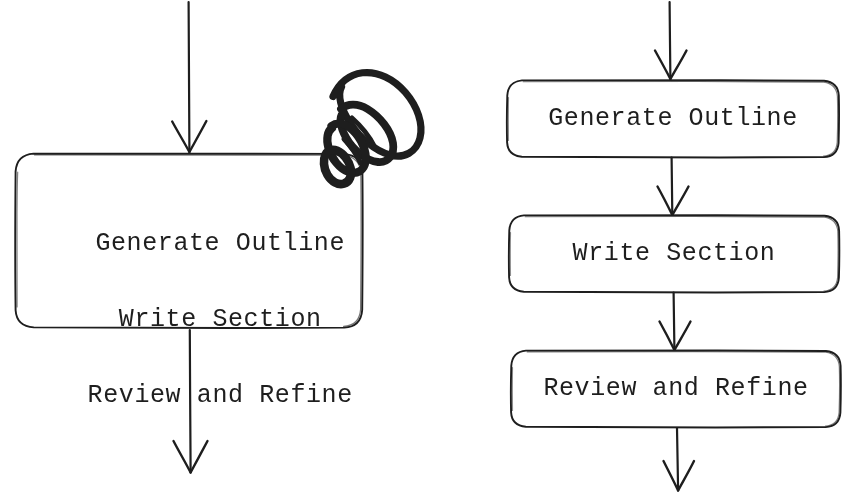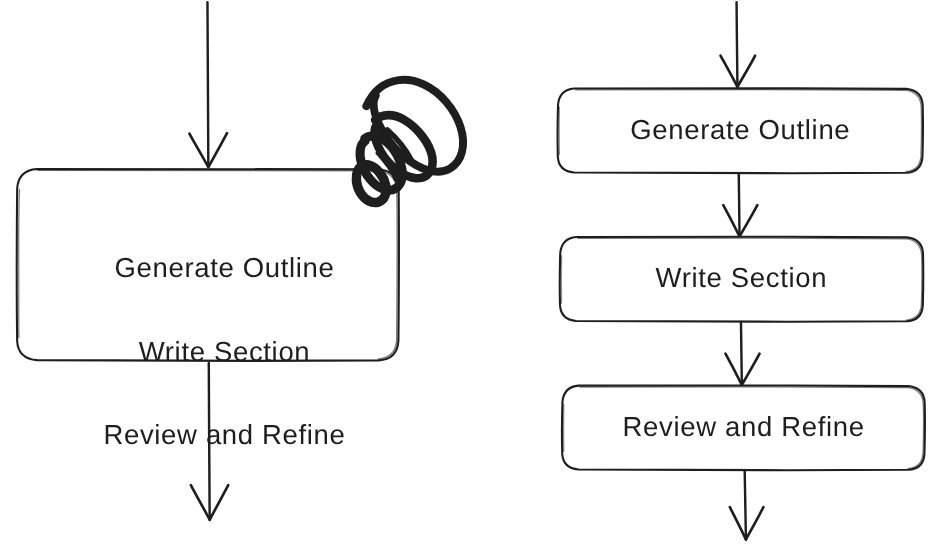--- a/index.html
+++ b/index.html
@@ -23,21 +23,21 @@
     left: 0;
     top: 0;
     width: 852px;
     height: 503px;
   }
   .node-label {
     position: absolute;
     display: block;
     text-align: center;
     color: #1e1e1e;
-    font-family: Liberation Sans, sans-serif;
+    font-family: Liberation Mono, monospace;
     font-size: 25px;
     line-height: 37px;
     letter-spacing: 0.6px;
     white-space: pre;
     pointer-events: none;
     -webkit-font-smoothing: antialiased;
   }
   .label-multiline {
     line-height: 38px;
   }

